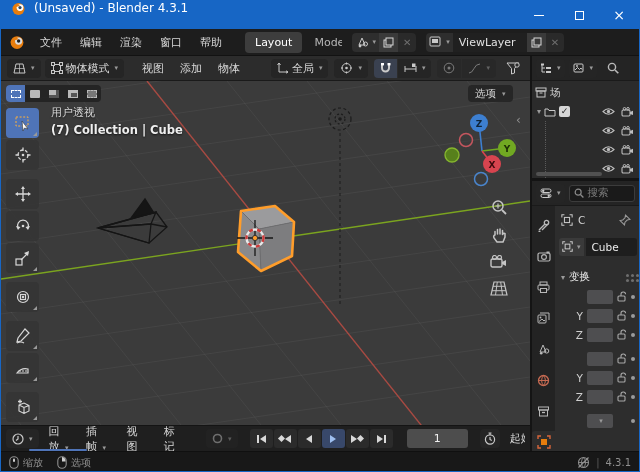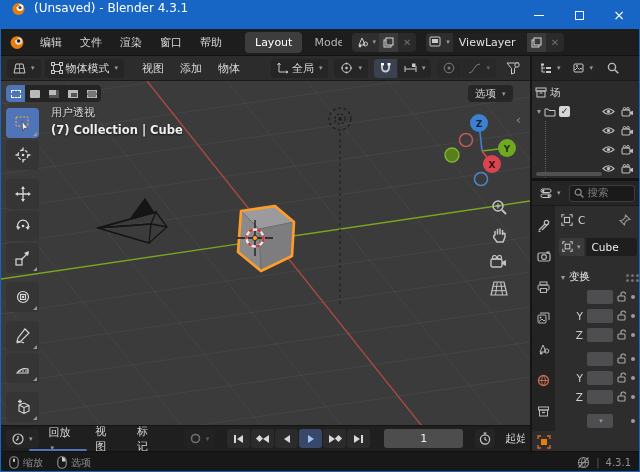--- a/index.html
+++ b/index.html
@@ -133,22 +133,22 @@
 
   <div class="menubar">
     <span style="margin:0 6px 0 8px">
       <svg width="16" height="16" viewBox="0 0 15 15">
           <circle cx="7.5" cy="8" r="6" fill="#e87d0d"></circle>
           <circle cx="9" cy="6.6" r="3.4" fill="#dcdcdc"></circle>
           <circle cx="9" cy="6.6" r="1.6" fill="#1d1d1d"></circle>
           <path d="M1,7 L7,3 L9,5 Z" fill="#e87d0d"></path>
         </svg>
     </span>
+    <span class="menu-item">文件</span>
     <span class="menu-item">编辑</span>
-    <span class="menu-item">文件</span>
     <span class="menu-item">渲染</span>
     <span class="menu-item">窗口</span>
     <span class="menu-item">帮助</span>
     <span class="ws-tab active" style="margin-left:14px">Layout</span>
     <span class="ws-tab inactive">Mode</span>
     <div class="id-group">
       <span class="id-icon-btn">
         <svg width="14" height="12" viewBox="0 0 14 12">
             <path d="M4,9 L7,2 L10,9 Z" fill="none" stroke="#c9c9c9"></path>
             <circle cx="10.5" cy="8" r="2" fill="none" stroke="#c9c9c9"></circle>
@@ -463,20 +463,21 @@
 
       <div class="timeline">
         <span class="pill">
           <svg width="12" height="12" viewBox="0 0 12 12">
               <circle cx="6" cy="6" r="5" fill="none" stroke="#c9c9c9" stroke-width="1.2"></circle>
               <path d="M6,3 L6,6 L4,7.5" stroke="#c9c9c9" stroke-width="1.2" fill="none"></path>
             </svg>
           <span class="chev">▾</span>
         </span>
         <span class="menu-item" style="padding:3px 6px"><span>回放</span> <span class="chev">▾</span></span>
+        <span class="menu-item" style="padding:3px 6px"><span>插帧</span> <span class="chev">▾</span></span>
         <span class="menu-item">视图</span>
         <span class="menu-item">标记</span>
         <span class="pill dim" style="margin-left:14px">
           <svg width="11" height="11" viewBox="0 0 11 11">
               <circle cx="5.5" cy="5.5" r="4" fill="none" stroke="#bdbdbd" stroke-width="1.6"></circle>
             </svg>
           <span class="chev">▾</span>
         </span>
         <div class="pb-group">
           <span class="pb">

